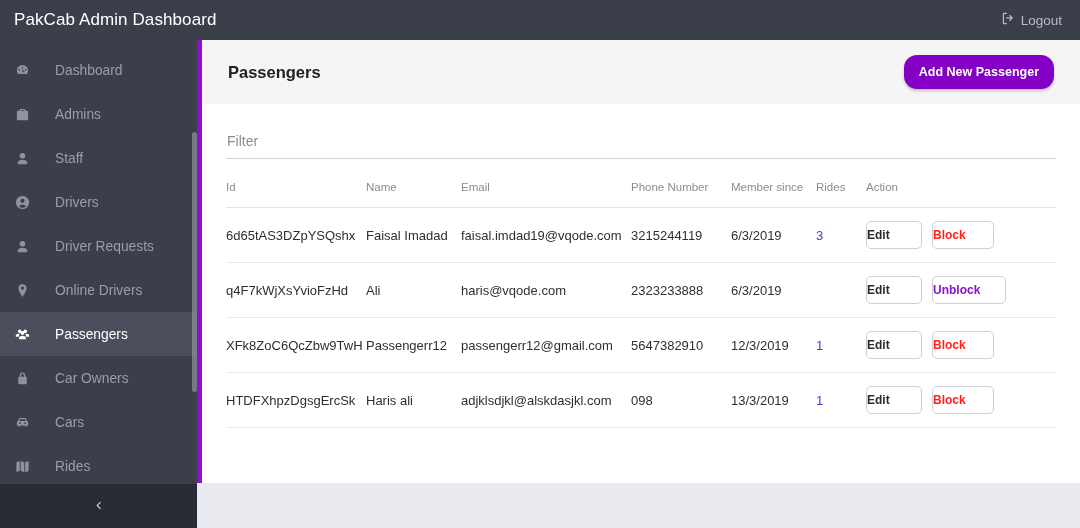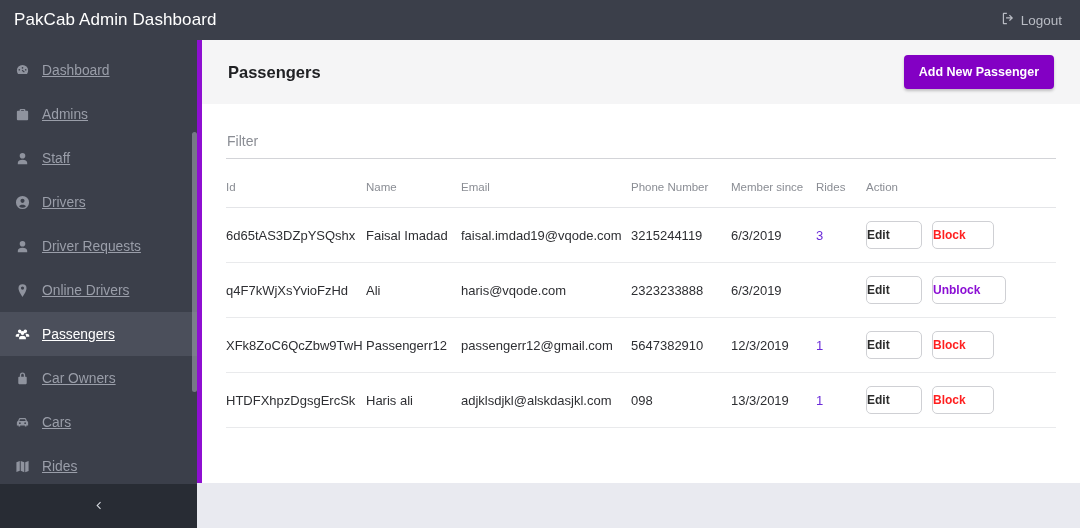--- a/index.html
+++ b/index.html
@@ -28,25 +28,24 @@
 
   
   .sidebar {
     position: absolute; top: 40px; left: 0;
     width: 197px; height: 488px;
     background: #3b3f4a;
     overflow: hidden;
   }
   .nav { padding-top: 8px; }
   .nav-item {
-    display: flex; align-items: center; gap: 11px;
+    display: flex; align-items: center; gap: 24px;
     height: 44px; padding: 0 14px;
     color: #9a9ea9; font-size: 13.8px;
     cursor: pointer;
-    text-decoration: underline;
   }
   .nav-item .ico {
     width: 17px; display: inline-flex; justify-content: center; align-items: center;
   }
   .nav-item .ico svg { width: 15px; height: 15px; fill: #8f939e; }
   .nav-item.active { background: #4b4f5b; color: #ffffff; }
   .nav-item.active .ico svg { fill: #ffffff; }
 
   .sidebar-scroll {
     position: absolute; right: 0; top: 0; width: 5px; height: 440px;
@@ -82,21 +81,21 @@
 
   .card-head {
     height: 64px; background: #f5f5f6;
     display: flex; align-items: center; justify-content: space-between;
     padding: 0 26px;
   }
   .card-title { font-size: 16.5px; font-weight: bold; color: #202124; }
   .btn-add {
     background: #8300c4; color: #ffffff;
     font-size: 12.5px; font-weight: bold;
-    border: none; border-radius: 4px;
+    border: none; border-radius: 13px;
     padding: 10px 15px; cursor: pointer;
     box-shadow: 0 2px 3px rgba(0,0,0,.22);
   }
 
   .filter-wrap { padding: 26px 24px 0 24px; }
   .filter-input {
     width: 100%; border: none; border-bottom: 1px solid #d3d4d8;
     font-family: "Liberation Sans", sans-serif;
     font-size: 14px; color: #2b2b2b;
     padding: 3px 1px 9px 1px; outline: none; background: transparent;

